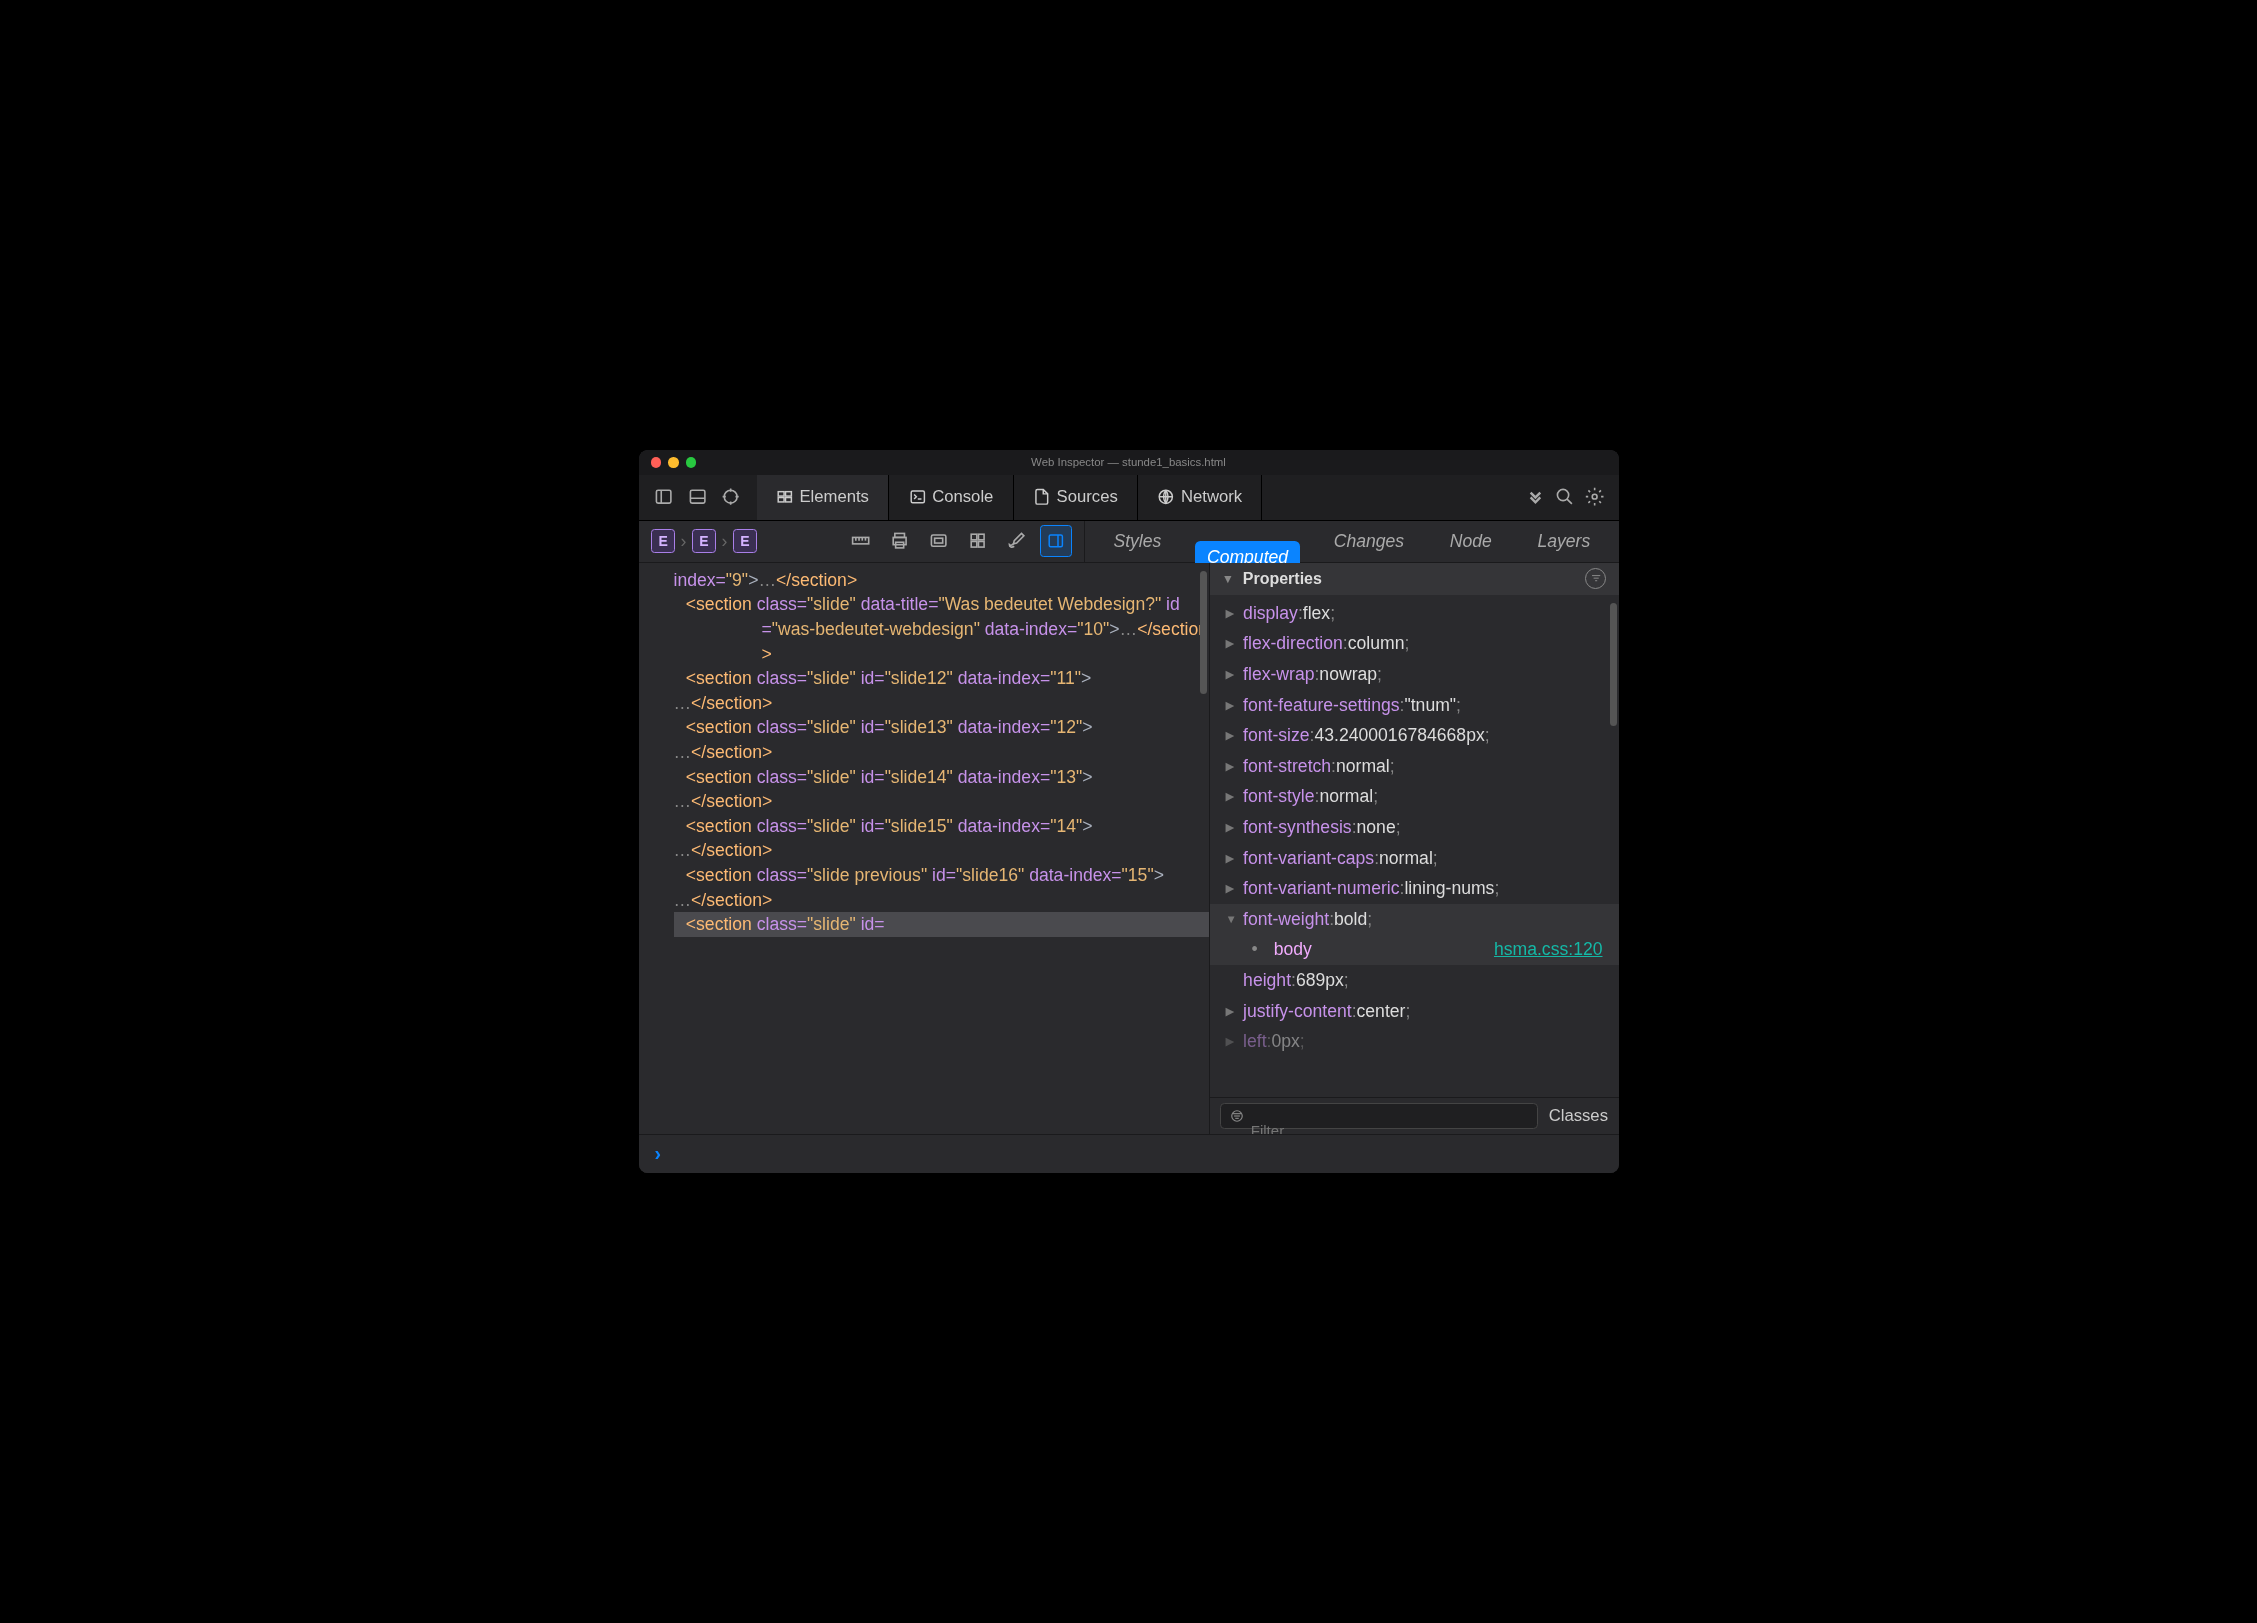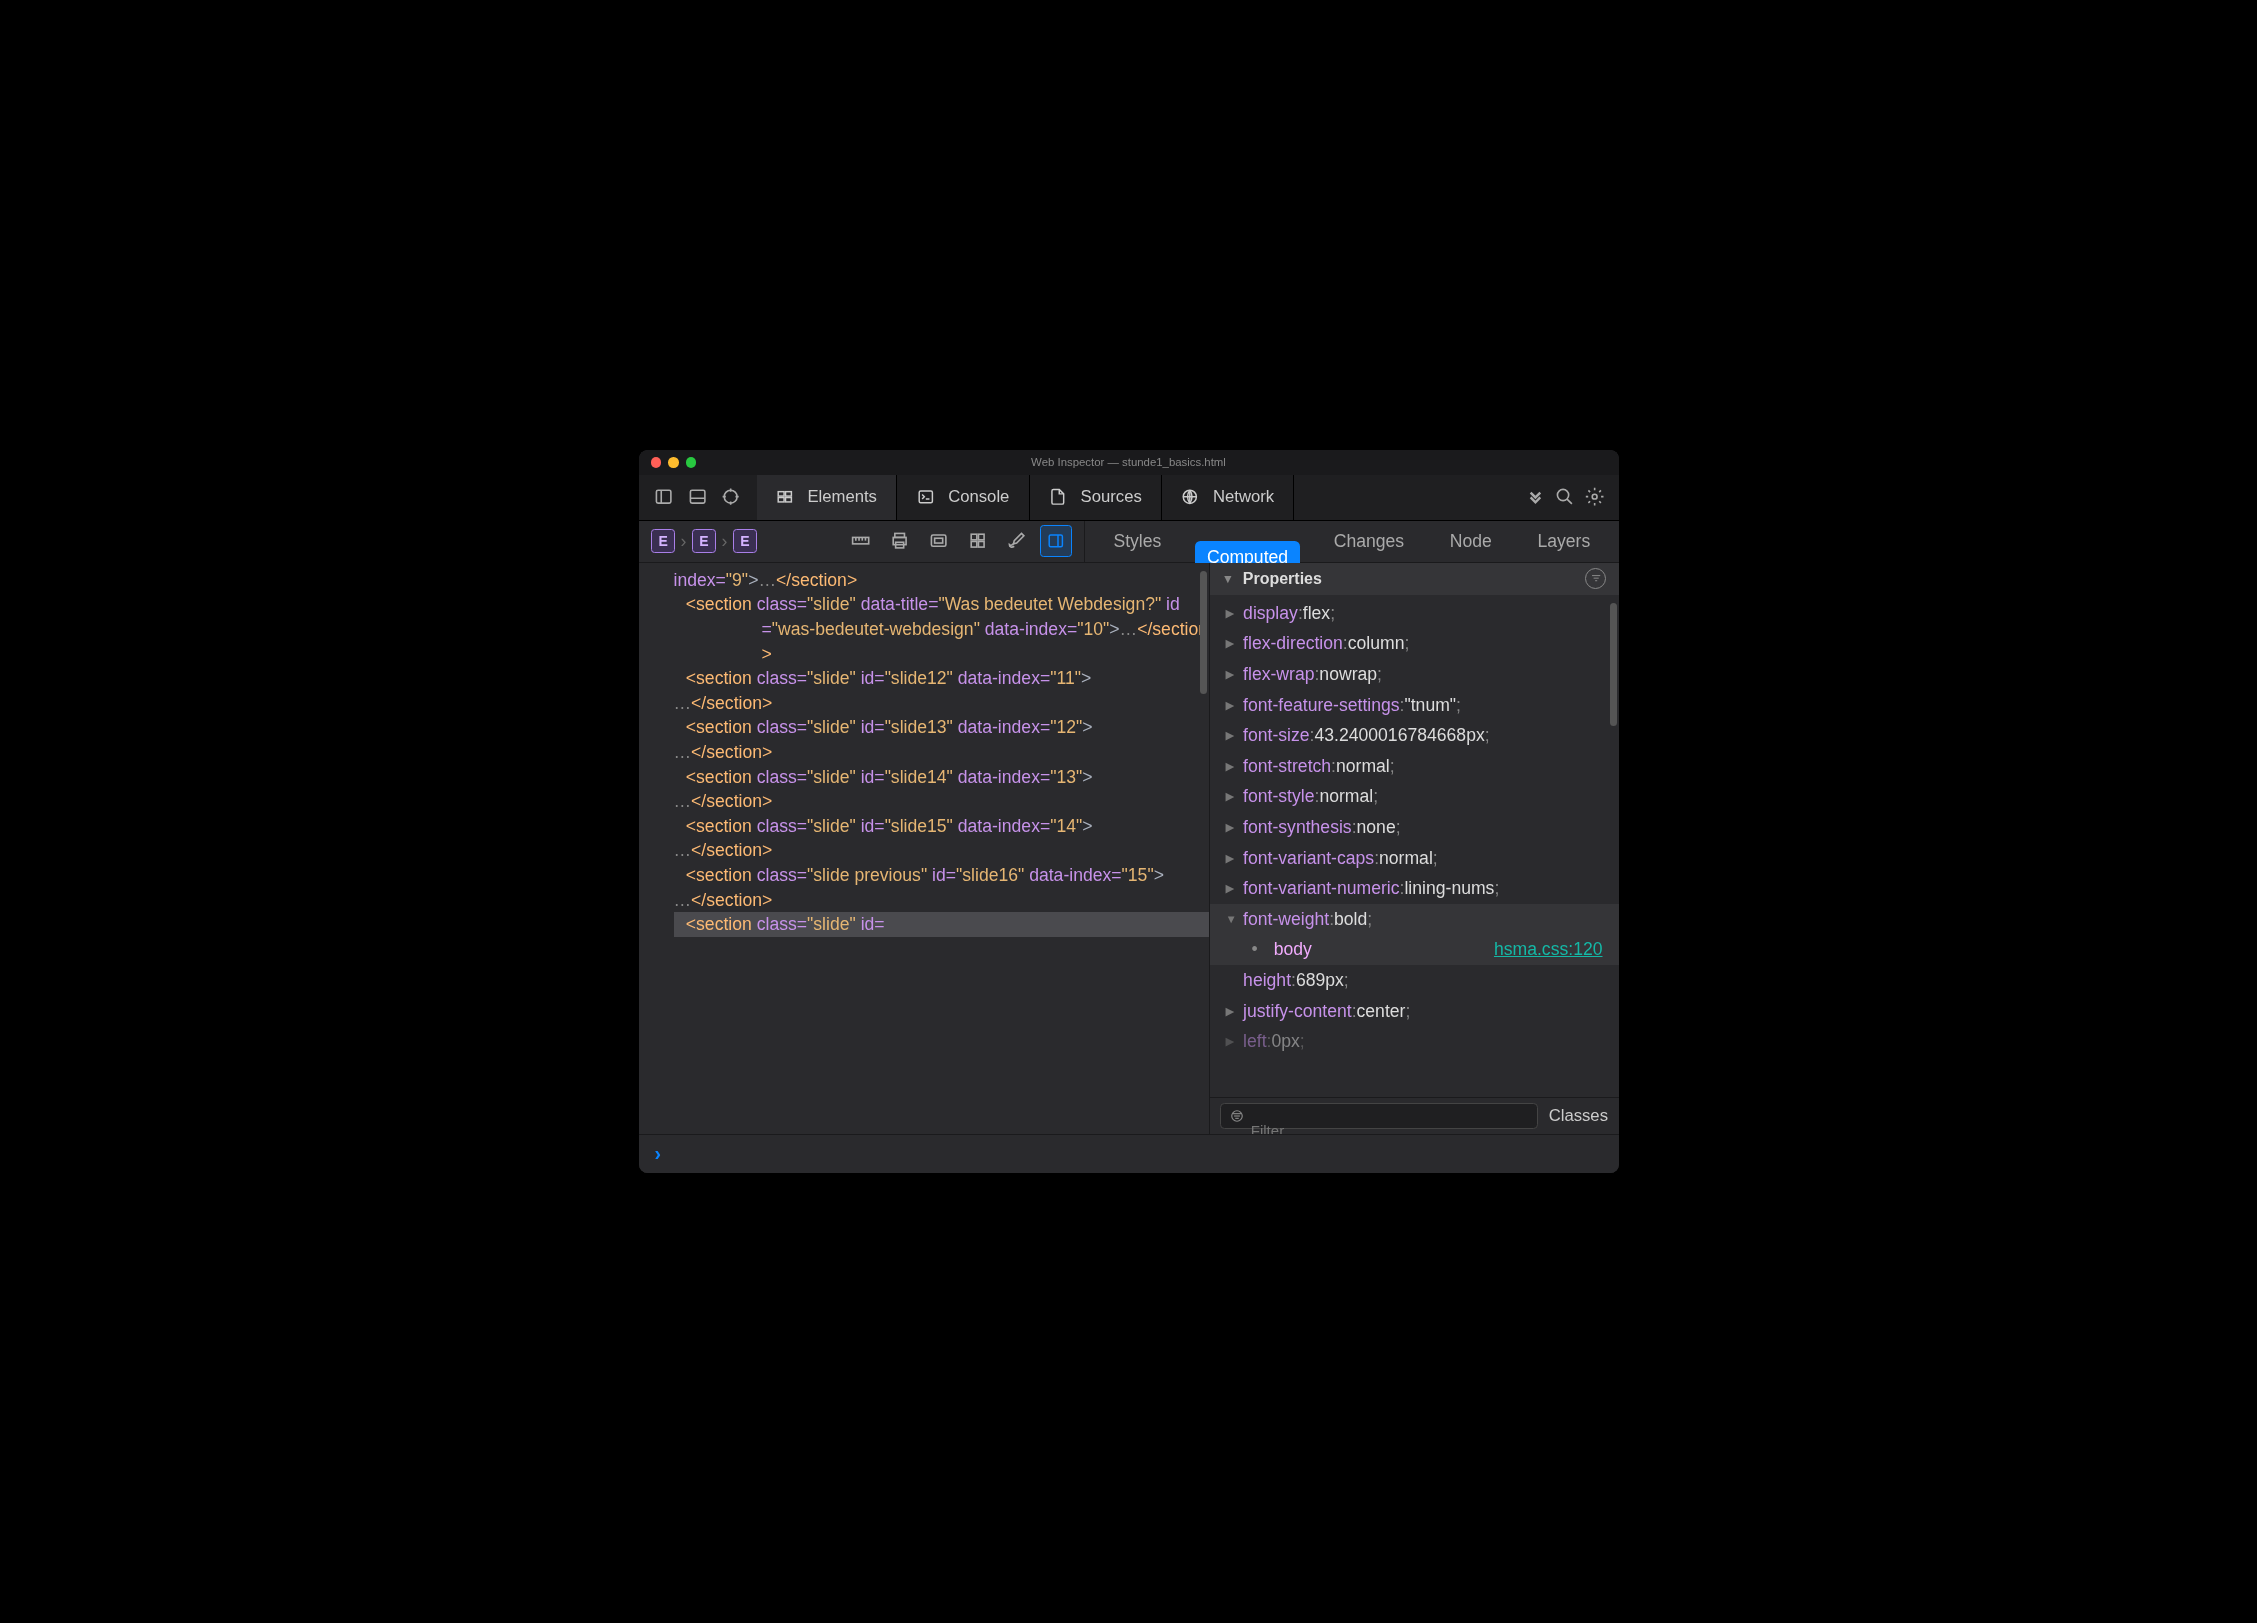--- a/index.html
+++ b/index.html
@@ -9,31 +9,31 @@
 .traffic { display: flex; gap: 7px; padding-left: 12.3px; }
 .dot { width: 10.5px; height: 10.5px; border-radius: 50%; }
 .dot.r { background: #ff5f57; }
 .dot.y { background: #febc2e; }
 .dot.g { background: #28c840; }
 .title { position: absolute; left: 50%; transform: translateX(-50%); color: #888; font-size: 11.4px; }
 .tabbar { height: 46px; background: #1f1f21; display: flex; align-items: center; border-bottom: 0.9px solid #000; }
 .tabgroup-icons { display: flex; gap: 3.5px; padding: 0 10.5px; }
 .ticon { width: 30px; height: 30px; display: flex; align-items: center; justify-content: center; color: #aaa; cursor: pointer; }
 .ticon svg { width: 19.3px; height: 19.3px; }
-.tab { height: 46px; display: flex; align-items: center; gap: 14px; padding: 0 19.3px; color: #ccc; font-size: 16.7px; cursor: pointer; border-right: 0.9px solid #000; }
+.tab { height: 46px; display: flex; align-items: center; gap: 6px; padding: 0 19.3px; color: #ccc; font-size: 16.7px; cursor: pointer; border-right: 0.9px solid #000; }
 .tab.active { background: #2a2a2d; }
 .tab svg { width: 17.6px; height: 17.6px; }
 .subtabs { height: 42px; background: #2a2a2d; display: flex; border-bottom: 0.9px solid #1a1a1c; }
 .leftsub { width: 571px; display: flex; align-items: center; padding: 0 12.3px; gap: 7px; border-right: 0.9px solid #1a1a1c; }
 .crumb { width: 24.6px; height: 24.6px; background: #3a2f52; border: 1.3px solid #a97fe8; border-radius: 3.5px; display: flex; align-items: center; justify-content: center; color: #d4b3ff; font-weight: bold; font-size: 14px; cursor: pointer; }
 .crumbsep { color: #666; font-size: 17.6px; margin: 0 -1.8px; }
 .spacer { flex: 1; }
 .toolicon { width: 32px; height: 32px; display: flex; align-items: center; justify-content: center; color: #aaa; cursor: pointer; border-radius: 3.5px; }
 .toolicon.active { background: #0a84ff33; color: #0a84ff; border: 0.9px solid #0a84ff; }
-.rightsub { flex: 1; display: flex; align-items: center; padding: 0 16px; gap: 21px; }
+.rightsub { flex: 1; display: flex; align-items: center; padding: 0 16px; gap: 21px; font-style: italic; }
 .subtab { color: #aaa; font-size: 17.6px; cursor: pointer; padding: 5.3px 12.3px; border-radius: 5.3px; }
 .subtab.active { background: #0a84ff; color: #fff; margin-top: 32px; }
 .content { flex: 1; display: flex; overflow: hidden; }
 .dompanel { width: 571px; background: #2a2a2d; overflow-y: auto; border-right: 0.9px solid #1a1a1c; position: relative; }
 .domcontent { padding: 5.3px 0 5.3px 35px; font-family: "SF Mono", Menlo, monospace; font-size: 17.6px; line-height: 24.6px; }
 .domline { white-space: pre-wrap; word-break: break-all; padding-left: 88px; text-indent: -88px; }
 .domline.sel { background: #4a4a4e; }
 .tri { color: #888; display: inline-block; width: 12.3px; }
 .tag { color: #fdba74; }
 .attr { color: #c792ea; }

